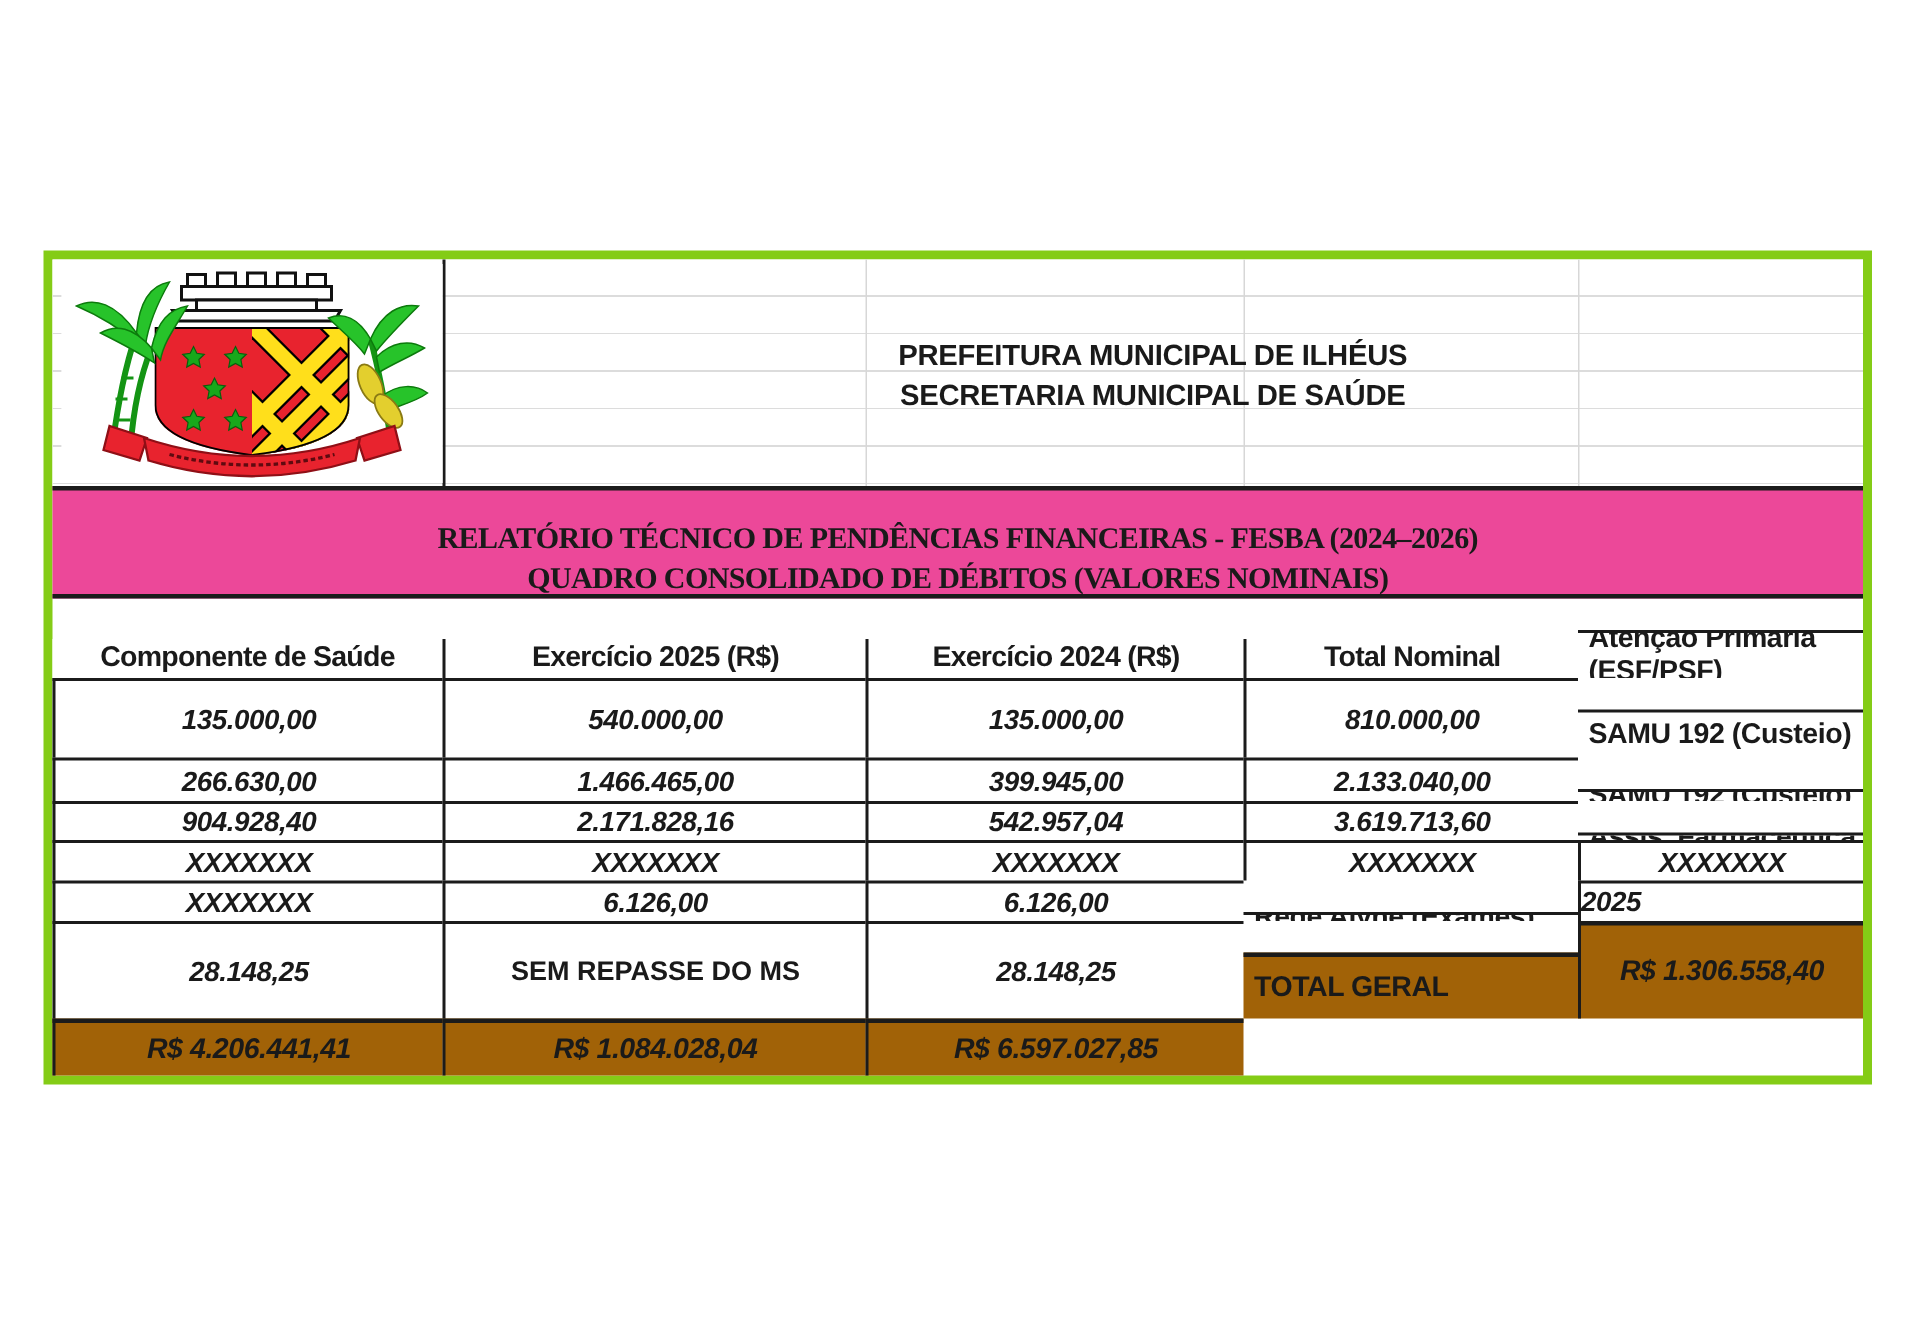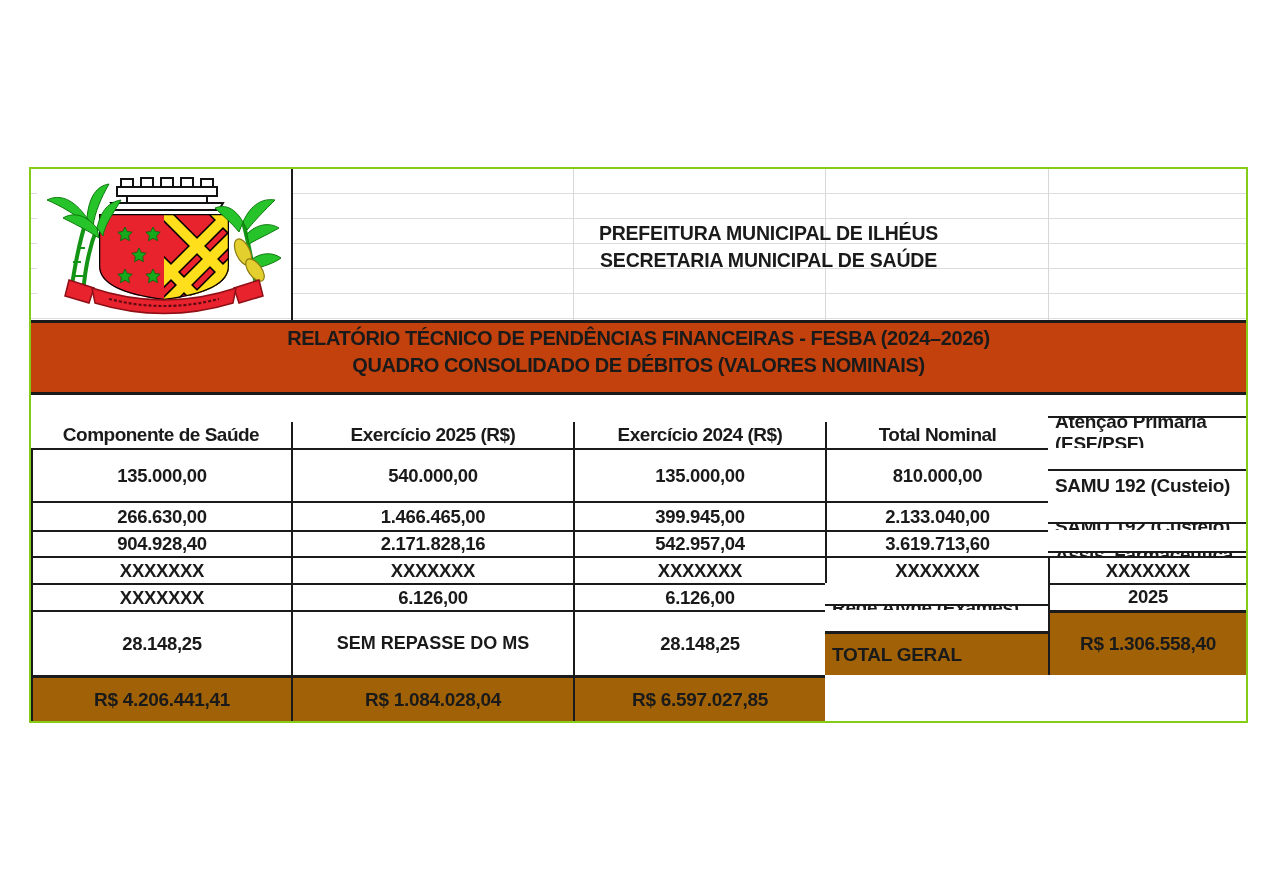--- a/index.html
+++ b/index.html
@@ -2,57 +2,58 @@
 <html><head>
 <meta charset="utf-8">
 <style>
   html,body{margin:0;padding:0;background:#ffffff;}
   body{
     width:1272px;height:894px;position:relative;overflow:hidden;
     font-family:"Liberation Sans","DejaVu Sans",sans-serif;color:#1a1a1a;
   }
   .sheet{
     position:absolute;left:29px;top:167px;width:1219px;height:556px;
-    box-sizing:border-box;border:2px solid #84cc16;background:#fff;
+    box-sizing:border-box;border:6px solid #84cc16;background:#fff;
     display:grid;
     grid-template-columns:260px 282px 252px 223px 1fr;
     grid-template-rows:151px 75px 53px 53px 29px 26px 27px 27px 65px 1fr;
   }
   
   .band{
     grid-column:1/-1;position:relative;background:#fff;
     background-image:repeating-linear-gradient(180deg,
       transparent 0px,transparent 24px,#dcdcdc 24px,#dcdcdc 25px);
   }
   .vfaint{position:absolute;top:0;bottom:0;width:1px;background:#d7d7d7;}
   .vblack{position:absolute;top:0;bottom:0;width:2px;background:#1b1b1b;}
   .logo-box{position:absolute;left:6px;top:3px;width:254px;height:146px;background:#fff;}
   .org{
     position:absolute;left:260px;right:0;top:51px;text-align:center;
     font-weight:bold;font-size:19.5px;line-height:27px;letter-spacing:-0.2px;
   }
   
   .banner{
-    grid-column:1/-1;background:#c2410c;
+    grid-column:1/-1;background:#ec4899;
     border-top:3px solid #1b1b1b;border-bottom:3px solid #1b1b1b;
     box-sizing:border-box;text-align:center;
     font-weight:bold;font-size:20px;line-height:27px;letter-spacing:-0.4px;
-    padding-top:2px;
+    padding-top:19px;
+    font-family:Liberation Serif, serif;
   }
   
   .cell{
     box-sizing:border-box;display:flex;align-items:center;justify-content:center;
     font-weight:bold;background:#fff;overflow:hidden;
   }
   .cell.vline{border-left:2px solid #1b1b1b;}
   .cell.hline{border-top:2px solid #1b1b1b;}
   .cell.thick-top{border-top:3px solid #1b1b1b;}
   .hdr{font-size:19px;letter-spacing:-0.5px;margin-top:27px;}
   .lbl{justify-content:flex-start;padding-left:7px;font-size:19px;letter-spacing:-0.3px;text-align:left;margin-top:21px;}
-  .num{font-size:18.5px;letter-spacing:-0.3px;text-align:center;}
+  .num{font-size:18.5px;letter-spacing:-0.3px;font-style:italic;}
   .small-wrap{font-size:18px;line-height:21px;text-align:center;padding:0 6px;}
   .bottom-align{align-items:flex-end;padding-bottom:2px;}
   .total-cell{background:#a16207;font-size:19px;}
 </style>
 </head>
 <body>
 
 <div class="sheet">
 
   <div class="band">

